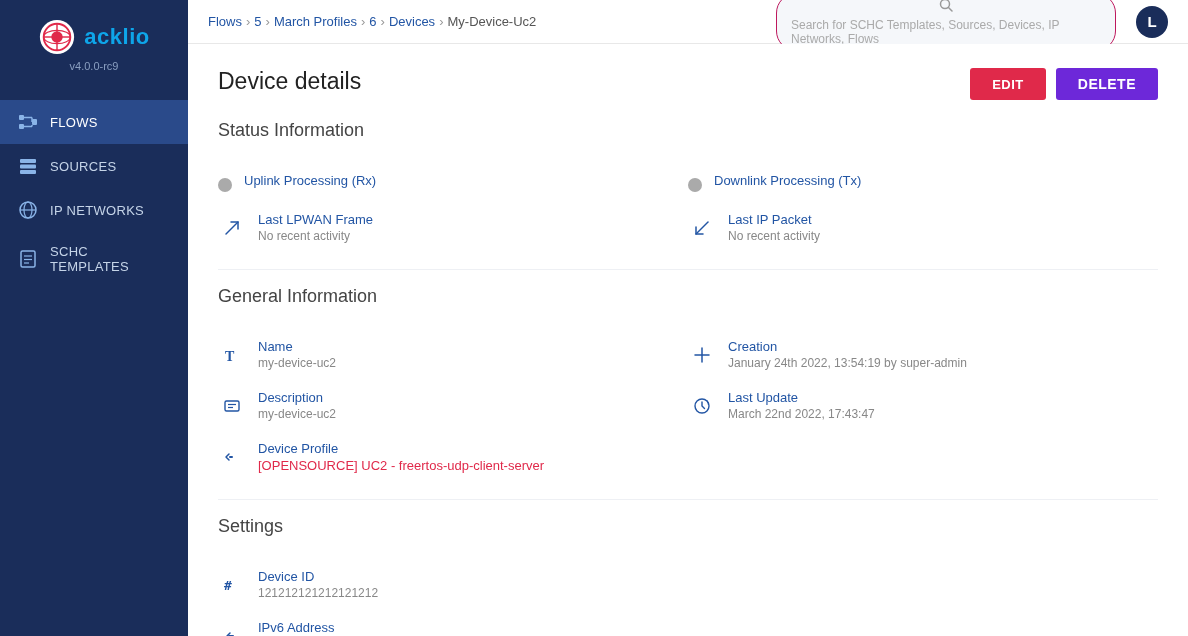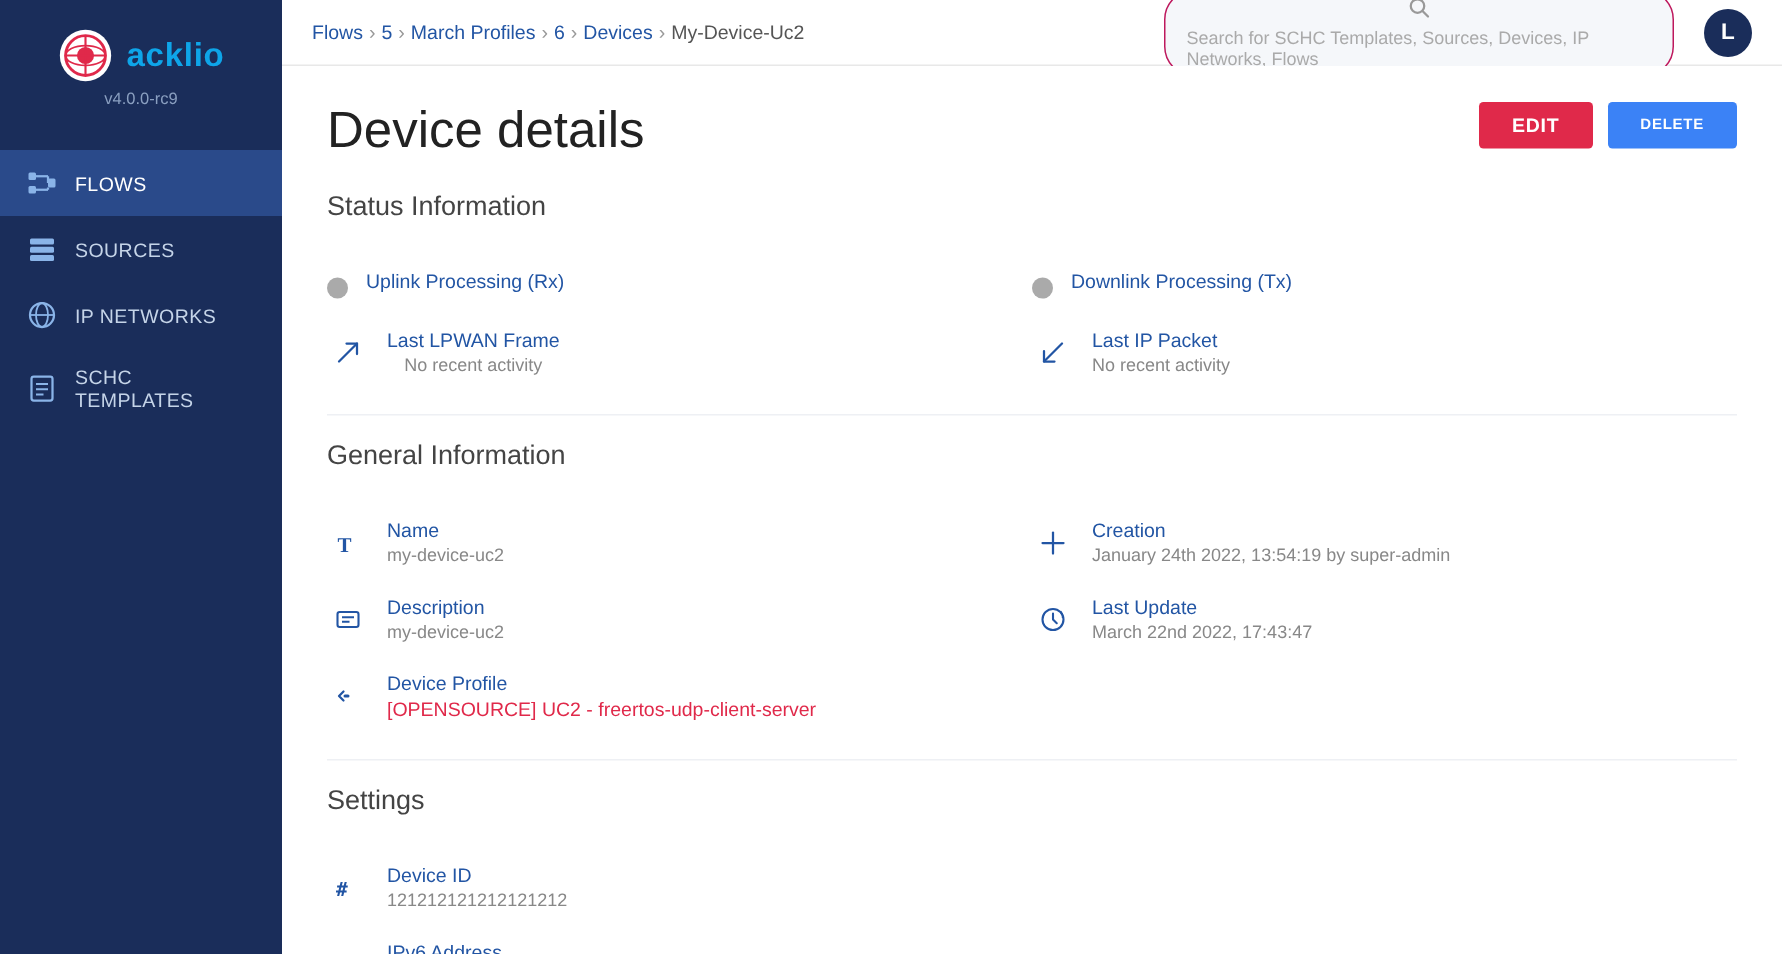--- a/index.html
+++ b/index.html
@@ -147,45 +147,45 @@
       background: #fff;
     }
 
     .page-header {
       display: flex;
       align-items: flex-start;
       justify-content: space-between;
       margin-bottom: 20px;
     }
     .page-title {
-      font-size: 34px;
+      font-size: 23px;
       font-weight: 400;
       color: #222;
     }
     .header-actions {
       display: flex;
       gap: 10px;
     }
     .btn-edit {
       background: #e0294a;
       color: #fff;
       border: none;
       padding: 8px 22px;
       font-size: 13px;
       font-weight: 600;
       border-radius: 3px;
       cursor: pointer;
       letter-spacing: 0.5px;
     }
     .btn-delete {
-      background: #3b82f6;
+      background: #6d28d9;
       color: #fff;
       border: none;
       padding: 8px 22px;
-      font-size: 10px;
+      font-size: 14px;
       font-weight: 600;
       border-radius: 3px;
       cursor: pointer;
       letter-spacing: 0.5px;
     }
 
     .section-title {
       font-size: 18px;
       font-weight: 400;
       color: #444;
@@ -225,21 +225,20 @@
 
     .info-label {
       color: #2255a4;
       font-size: 13px;
       font-weight: 500;
     }
 
     .info-value {
       color: #888;
       font-size: 12px;
-      text-align: center;
     }
 
     .info-value.accent {
       color: #e0294a;
       font-size: 13px;
     }
 
     .status-dot {
       width: 14px;
       height: 14px;

